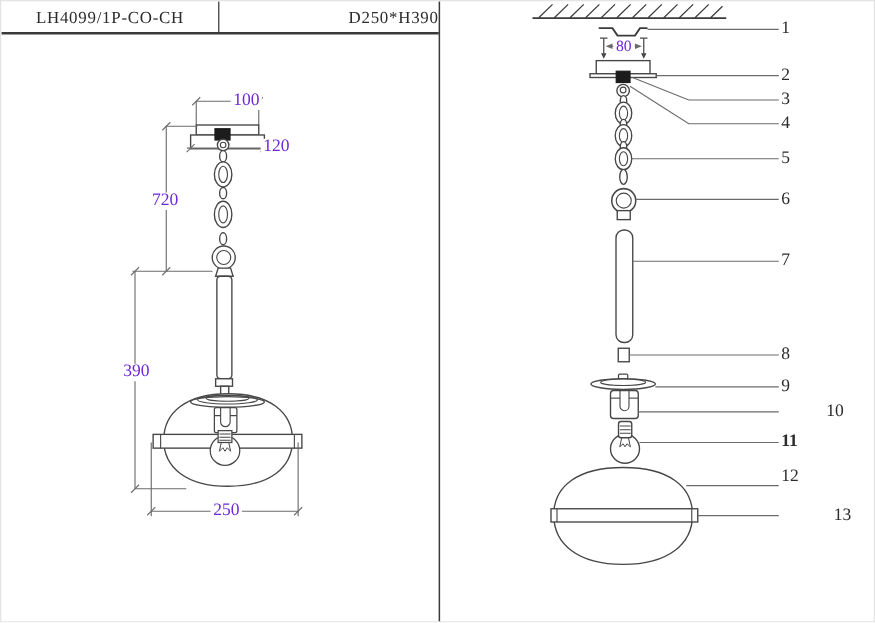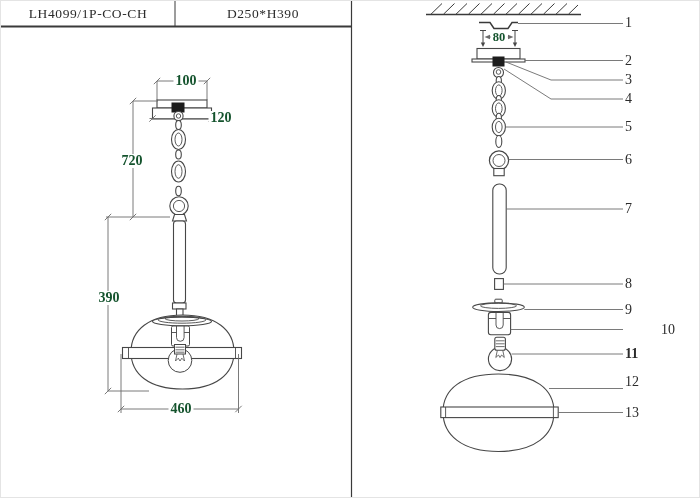--- a/index.html
+++ b/index.html
@@ -7,24 +7,24 @@
     position:relative;width:700px;height:498px;box-sizing:border-box;
     background:#ffffff;border:1px solid #e4e4e4;overflow:hidden;
     font-family:"Liberation Serif","DejaVu Serif",serif;color:#2f2f2f;padding-left:47px;
   }
   .lines{position:absolute;left:0;top:0;width:700px;height:498px;}
   .title-cell{
     position:absolute;top:0;height:25px;display:flex;align-items:center;justify-content:center;
     font-size:13.5px;letter-spacing:0.6px;color:#2b2b2b;
   }
   .tc1{left:0;width:174px;}
-  .tc2{left:174px;width:176px;}
+  .tc2{left:174px;width:176px;justify-content:flex-end;}
   .dim{
     position:absolute;transform:translate(-50%,-50%);
-    background:#ffffff;padding:0 2px;font-size:14px;line-height:14px;color:#14532d;white-space:nowrap;font-weight:bold;
+    background:#ffffff;padding:0 2px;font-size:14px;line-height:14px;color:#6d28d9;white-space:nowrap;
   }
   .dim.small{font-size:12.5px;line-height:12px;}
   .pn{
     position:absolute;left:624px;transform:translateY(-50%);
     font-size:14px;line-height:14px;color:#2b2b2b;white-space:nowrap;
   }
 </style>
 </head>
 <body>
 
@@ -256,34 +256,34 @@
     </g>
   </svg>
 
   <div class="title-cell tc1">
     <span>LH4099/1P-CO-CH</span>
   </div>
   <div class="title-cell tc2">
     <span>D250*H390</span>
   </div>
 
-  <div class="dim" style="left:185px;top:80px;">100</div>
+  <div class="dim" style="left:196px;top:80px;">100</div>
   <div class="dim" style="left:172px;top:117px;margin-left:48px;">120</div>
   <div class="dim" style="left:131px;top:160px;">720</div>
   <div class="dim" style="left:108px;top:297px;">390</div>
-  <div class="dim" style="left:180px;top:408px;">460</div>
+  <div class="dim" style="left:180px;top:408px;">250</div>
   <div class="dim small" style="left:498px;top:36px;">80</div>
 
   <div class="pn" style="top:22px;">1</div>
   <div class="pn" style="top:59.5px;">2</div>
   <div class="pn" style="top:79px;">3</div>
   <div class="pn" style="top:98px;">4</div>
   <div class="pn" style="top:126px;">5</div>
   <div class="pn" style="top:158.5px;">6</div>
   <div class="pn" style="top:208px;">7</div>
   <div class="pn" style="top:283px;">8</div>
   <div class="pn" style="top:308.5px;">9</div>
   <div class="pn" style="top:328.5px;margin-left:36px;">10</div>
   <div class="pn" style="top:353px;font-weight:bold;">11</div>
   <div class="pn" style="top:381px;">12</div>
-  <div class="pn" style="top:411.5px;">13</div>
+  <div class="pn" style="top:411.5px;margin-left:42px;">13</div>
 
 </div>
 
 </body></html>

